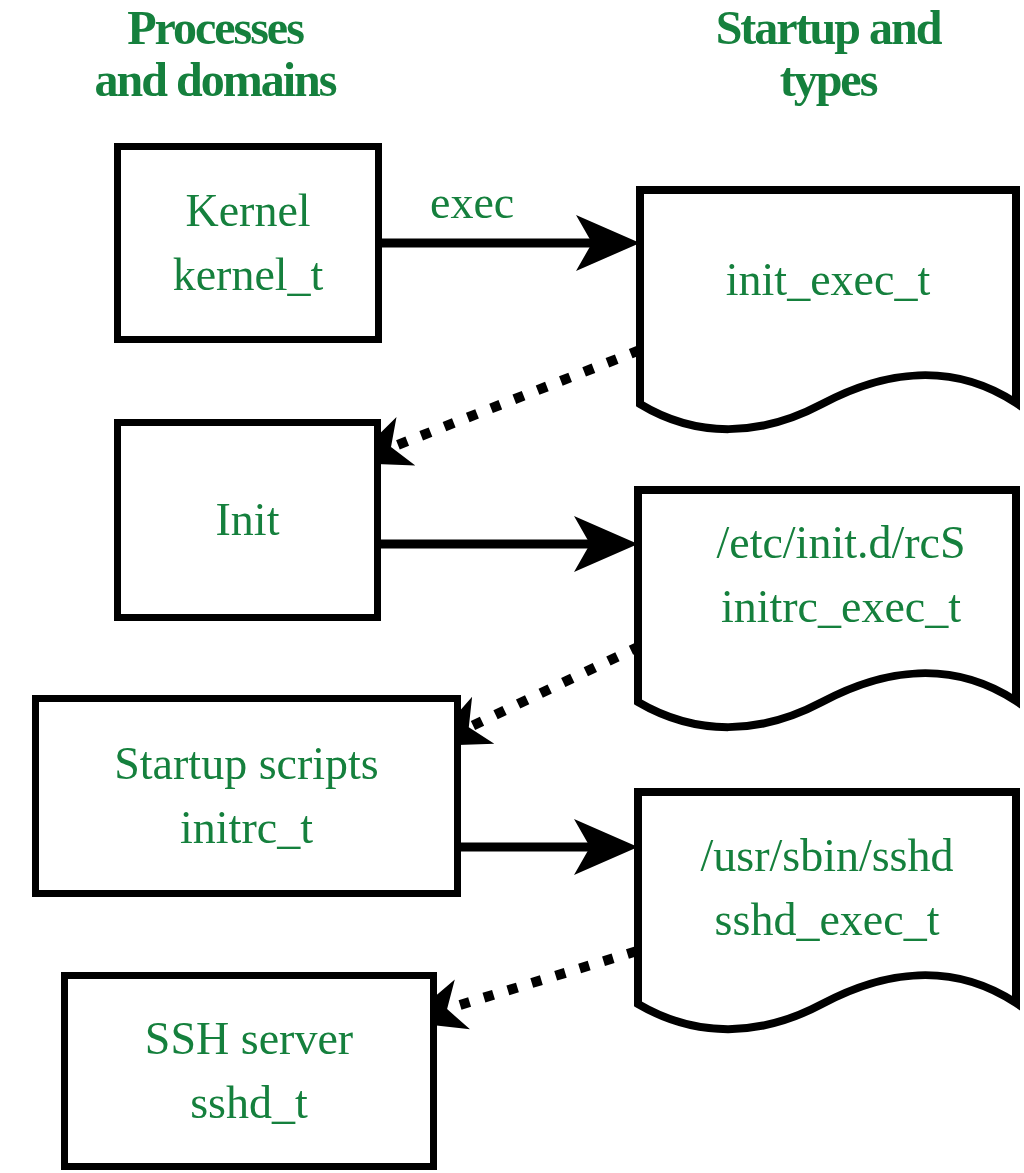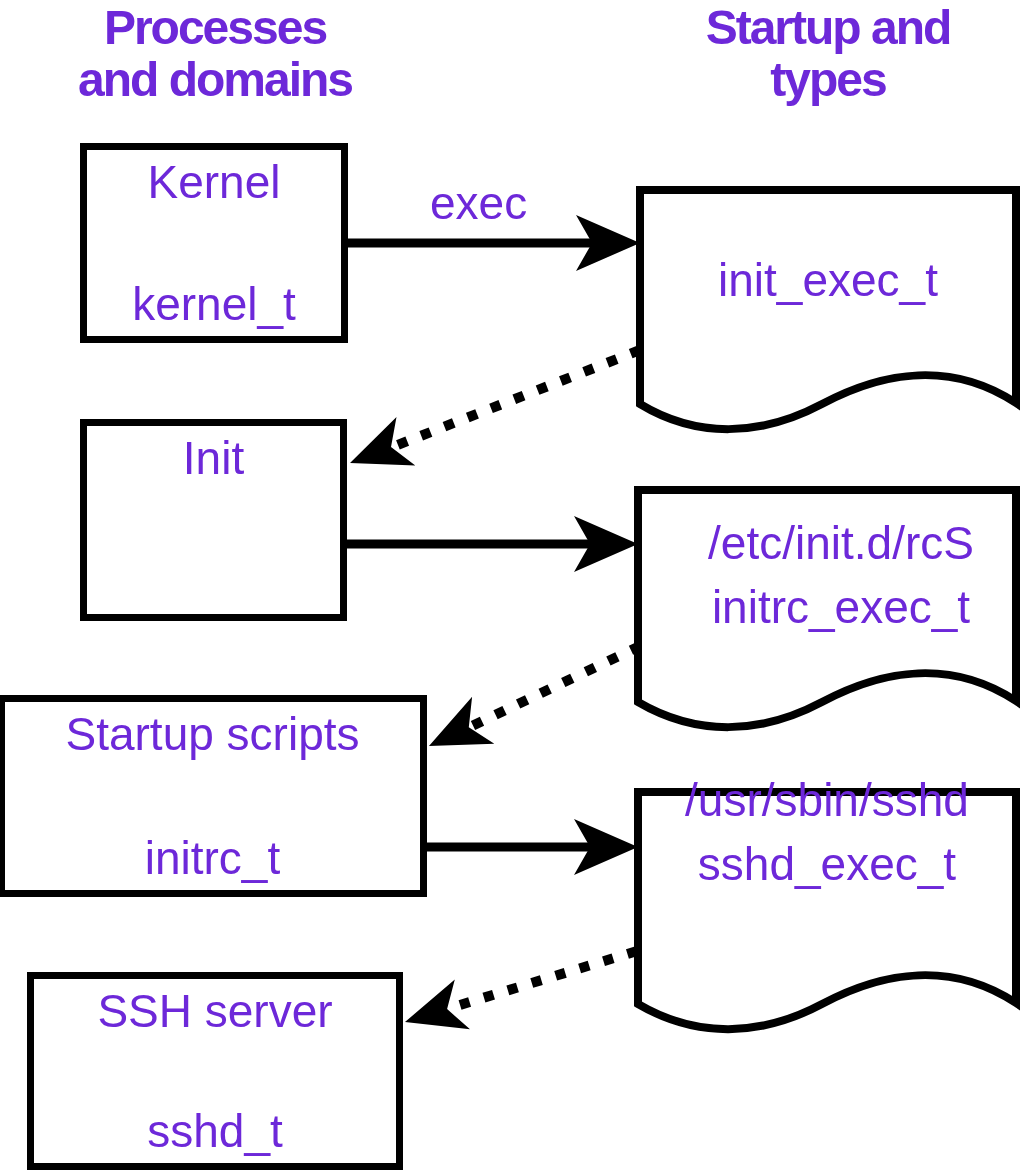--- a/index.html
+++ b/index.html
@@ -1,22 +1,22 @@
 <!DOCTYPE html>
 <html><head>
 <meta charset="utf-8">
 <style>
   html, body { margin: 0; padding: 0; background: #ffffff; }
   .canvas {
     position: relative;
     width: 1024px;
     height: 1173px;
     background: #ffffff;
-    font-family: Liberation Sans, sans-serif;
-    color: #6d28d9;
+    font-family: Liberation Serif, serif;
+    color: #15803d;
     overflow: hidden;
   }
   .layer {
     position: absolute;
     left: 0; top: 0;
     width: 1024px; height: 1173px;
   }
   .heading {
     position: absolute;
     text-align: center;
@@ -26,22 +26,23 @@
     letter-spacing: -2px;
     white-space: pre-line;
   }
   .pbox {
     position: absolute;
     border: 7px solid #000000;
     background: #ffffff;
     display: flex;
     flex-direction: column;
     align-items: center;
-    justify-content: space-between;
+    justify-content: center;
     box-sizing: border-box;
+    margin-left: 34px;
   }
   .pbox .tline, .doctext .tline {
     font-size: 46px;
     line-height: 64px;
     white-space: nowrap;
     text-align: center;
   }
   .doctext {
     position: absolute;
     display: flex;
@@ -126,20 +127,20 @@
 
   <div class="doctext" style="left:640px; top:190px; width:376px; height:180px;">
     <div class="tline">init_exec_t</div>
   </div>
 
   <div class="doctext" style="left:652px; top:490px; width:378px; height:170px;">
     <div class="tline">/etc/init.d/rcS</div>
     <div class="tline">initrc_exec_t</div>
   </div>
 
-  <div class="doctext" style="left:638px; top:744px; width:378px; height:176px;">
+  <div class="doctext" style="left:638px; top:800px; width:378px; height:176px;">
     <div class="tline">/usr/sbin/sshd</div>
     <div class="tline">sshd_exec_t</div>
   </div>
 
   <div class="edge-label" style="left:430px; top:178px; width:135px;">exec</div>
 
 </div>
 
 </body></html>

